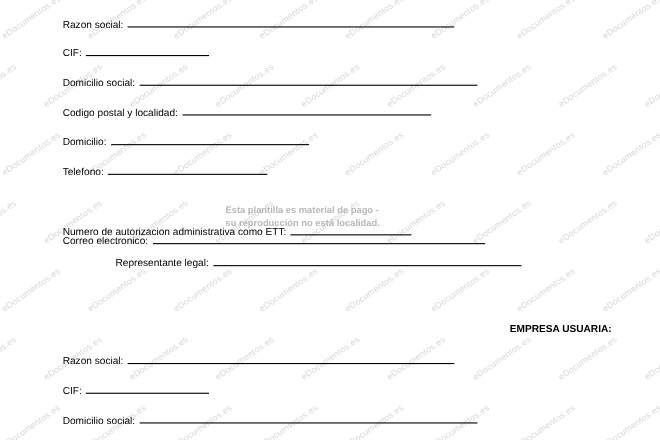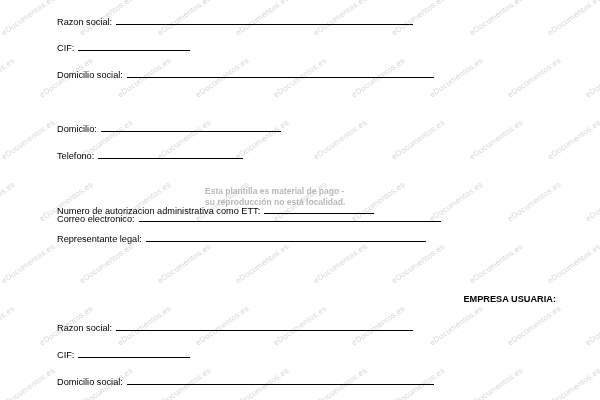--- a/index.html
+++ b/index.html
@@ -171,37 +171,41 @@
         <span class="fill" style="width: 297px;"></span>
       </div>
       <div class="row" style="top: 40px;">
         <span class="lbl">CIF:</span>
         <span class="fill" style="width: 112px;"></span>
       </div>
       <div class="row" style="top: 67px;">
         <span class="lbl">Domicilio social:</span>
         <span class="fill" style="width: 307px;"></span>
       </div>
+      <div class="row" style="top: 94px;">
+        <span class="lbl">Codigo postal y localidad:</span>
+        <span class="fill" style="width: 226px;"></span>
+      </div>
       <div class="row" style="top: 121px;">
         <span class="lbl">Domicilio:</span>
         <span class="fill" style="width: 180px;"></span>
       </div>
       <div class="row" style="top: 148px;">
         <span class="lbl">Telefono:</span>
         <span class="fill" style="width: 145px;"></span>
       </div>
       <div class="row" style="top: 175px; margin-top: 36px;">
         <span class="lbl">Correo electronico:</span>
         <span class="fill" style="width: 302px;"></span>
       </div>
       <div class="row" style="top: 203px;">
         <span class="lbl">Numero de autorizacion administrativa como ETT:</span>
         <span class="fill" style="width: 110px;"></span>
       </div>
-      <div class="row" style="top: 231px;">
+      <div class="row" style="top: 231px; margin-left: 48px;">
         <span class="lbl">Representante legal:</span>
         <span class="fill" style="width: 280px;"></span>
       </div>
       <div class="row heading" style="top: 294px; justify-content: flex-end;">
         <span class="lbl">EMPRESA USUARIA:</span>
       </div>
       <div class="row" style="top: 320px;">
         <span class="lbl">Razon social:</span>
         <span class="fill" style="width: 297px;"></span>
       </div>

